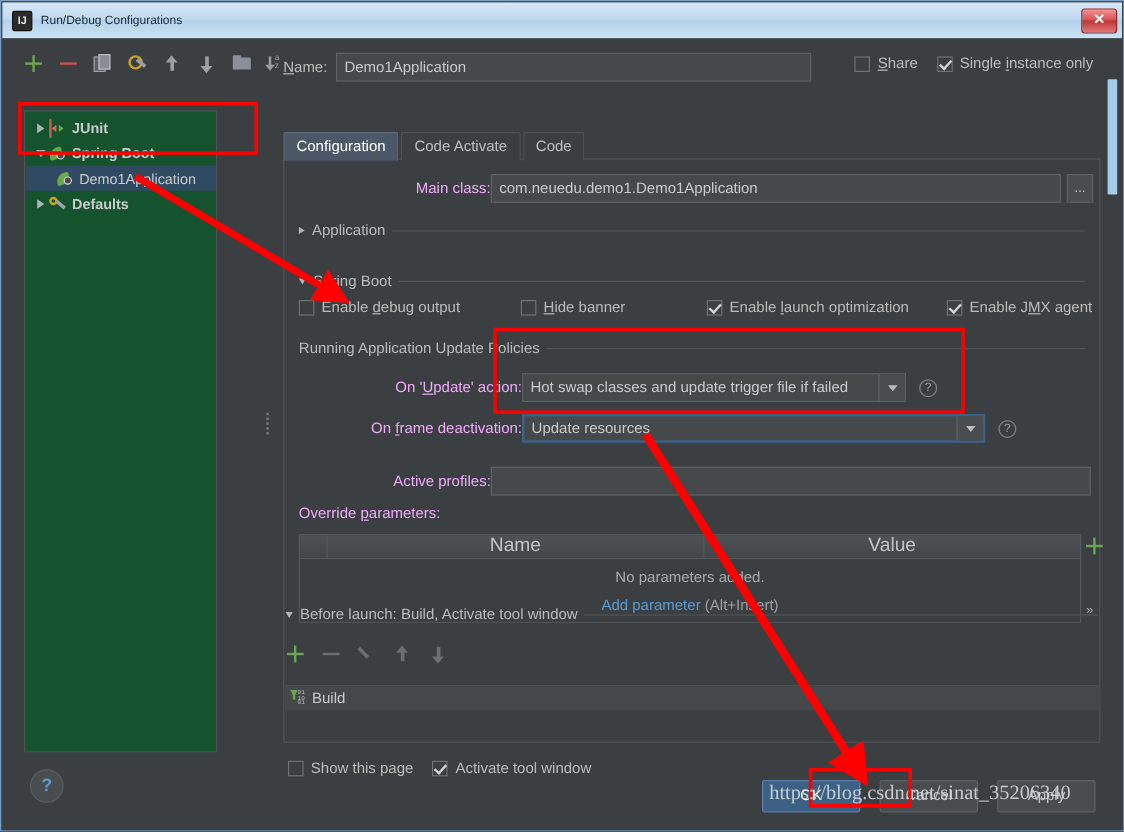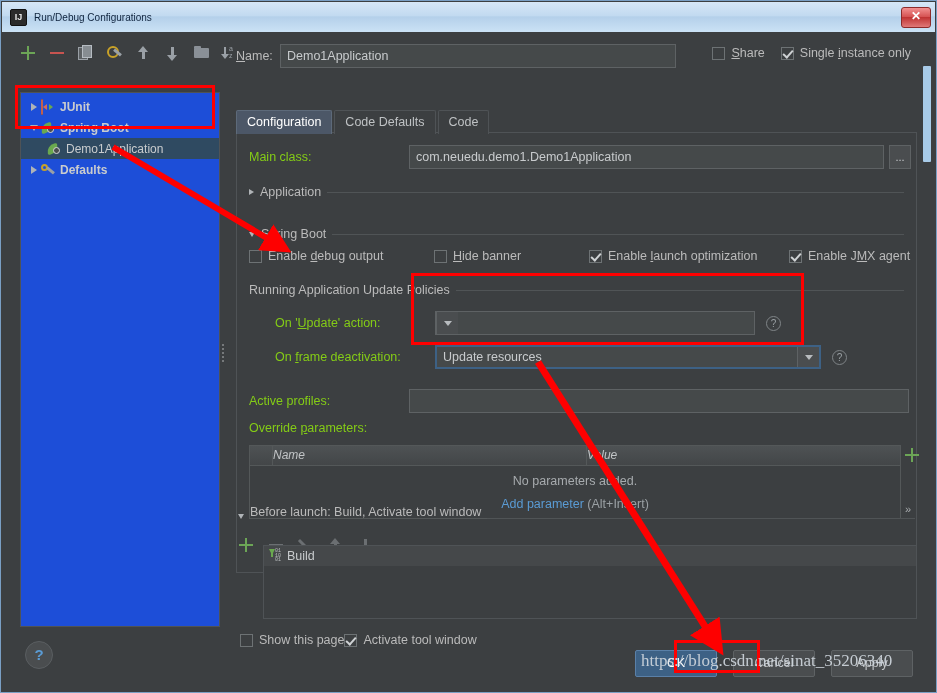--- a/index.html
+++ b/index.html
@@ -47,22 +47,22 @@
   .ic-down .b{position:absolute;left:2px;top:10px;width:0;height:0;border-left:5px solid transparent;border-right:5px solid transparent;border-top:6px solid #9aa0a6;}
   .ic-folder .f1{position:absolute;left:0;top:3px;width:15px;height:10px;background:#8a9097;border-radius:1px;}
   .ic-folder .f2{position:absolute;left:0;top:1px;width:7px;height:3px;background:#8a9097;border-radius:1px;}
   .ic-sort .s1{position:absolute;left:1px;top:2px;width:2px;height:10px;background:#9aa0a6;}
   .ic-sort .s2{position:absolute;left:-2px;top:9px;width:0;height:0;border-left:4px solid transparent;border-right:4px solid transparent;border-top:5px solid #9aa0a6;}
   .ic-sort .s3{position:absolute;left:6px;top:0px;font-size:7px;line-height:8px;color:#9aa0a6;}
   .ic-sort .s4{position:absolute;left:6px;top:7px;font-size:7px;line-height:8px;color:#9aa0a6;}
 
   
   .tree{
-    position:absolute;left:18px;top:60px;width:200px;bottom:64px;
-    background:#1d4ed8;border:1px solid #4f5356;box-sizing:border-box;padding-top:3px;
+    position:absolute;left:18px;top:60px;width:161px;bottom:64px;
+    background:#14532d;border:1px solid #4f5356;box-sizing:border-box;padding-top:3px;
   }
   .trow{height:21px;display:flex;align-items:center;padding-left:6px;font-size:12px;color:#c9ccce;white-space:nowrap;cursor:pointer;}
   .trow.sel{background:#2f4a61;}
   .tw{width:14px;flex:none;display:flex;align-items:center;justify-content:center;}
   .caret-r{width:0;height:0;border-top:4px solid transparent;border-bottom:4px solid transparent;border-left:6px solid #aeb3b7;}
   .caret-d{width:0;height:0;border-left:4px solid transparent;border-right:4px solid transparent;border-top:6px solid #aeb3b7;}
   .ti{width:15px;height:14px;flex:none;margin-right:4px;position:relative;}
   .junit-i{background:#4a4d4f;border:1px solid #c0604f;border-radius:2px;width:14px;height:11px;margin-top:2px;}
   .junit-i::before{content:"";position:absolute;left:2px;top:4px;width:0;height:0;border-top:3px solid transparent;border-bottom:3px solid transparent;border-right:4px solid #d46b5a;}
   .junit-i::after{content:"";position:absolute;left:8px;top:4px;width:0;height:0;border-top:3px solid transparent;border-bottom:3px solid transparent;border-left:4px solid #6aa84f;}
@@ -104,21 +104,21 @@
     background:#3c3f41;border:1px solid #4f5356;border-bottom:none;margin-right:2px;cursor:pointer;
     border-radius:2px 2px 0 0;
   }
   .tab.active{background:#4c5767;color:#ffffff;border-color:#5d6a7a;}
 
   .panel{
     position:absolute;left:234px;top:100px;right:18px;bottom:118px;
     background:#3c3f41;border:1px solid #4f5356;box-sizing:border-box;
   }
   .row{position:absolute;display:flex;align-items:center;}
-  .lbl{font-size:12.5px;color:#84cc16;white-space:nowrap;}
+  .lbl{font-size:12.5px;color:#f0abfc;white-space:nowrap;text-align:right;}
   .lbl u{text-decoration:underline;}
 
   .mainclass-field{width:475px;}
   .dots{
     width:22px;height:24px;margin-left:5px;background:#4a4d4f;border:1px solid #5e6264;
     color:#c8cbcd;font-size:11px;line-height:22px;text-align:center;cursor:pointer;box-sizing:border-box;
   }
 
   .sect{position:absolute;display:flex;align-items:center;gap:6px;width:calc(100% - 24px);}
   .sect .tri-r{width:0;height:0;border-top:3.5px solid transparent;border-bottom:3.5px solid transparent;border-left:5px solid #b0b4b7;}
@@ -135,21 +135,21 @@
   .combo .carrow{width:21px;height:100%;background:#4a4d4f;border-left:1px solid #5e6264;display:flex;align-items:center;justify-content:center;}
   .combo .carrow i{width:0;height:0;border-left:4px solid transparent;border-right:4px solid transparent;border-top:5px solid #b8bcbf;}
   .qmark{
     width:15px;height:15px;border-radius:50%;border:1px solid #7f8487;color:#9aa0a4;
     font-size:10px;line-height:13px;text-align:center;margin-left:11px;cursor:pointer;box-sizing:border-box;
   }
 
   
   .tbl{position:absolute;left:12px;top:250px;width:652px;border:1px solid #545859;box-sizing:border-box;}
   .thead{display:flex;height:19px;background:linear-gradient(to bottom,#4e5254,#434648);border-bottom:1px solid #545859;}
-  .th{font-size:12px;color:#c2c5c7;text-align:left;line-height:18px;font-style:italic;}
+  .th{font-size:16px;color:#c2c5c7;text-align:center;line-height:18px;}
   .th.spacer{width:22px;border-right:1px solid #545859;}
   .th.name{flex:1;border-right:1px solid #545859;}
   .th.value{flex:1;}
   .tbody{height:52px;position:relative;background:#3c3f41;}
   .empty-msg{position:absolute;left:0;right:0;top:8px;text-align:center;font-size:12.5px;color:#a7abae;}
   .add-link{position:absolute;left:0;right:0;top:31px;text-align:center;font-size:12.5px;color:#9aa0a4;cursor:pointer;}
   .add-link b{color:#5a9bd4;font-weight:normal;}
   .tbl-side{position:absolute;left:664px;top:250px;width:22px;height:72px;}
   .tbl-side .plus{position:relative;width:16px;height:16px;margin:2px auto 0;cursor:pointer;}
   .tbl-side .plus::before{content:"";position:absolute;left:7px;top:1px;width:2px;height:14px;background:#6ca556;}
@@ -160,31 +160,31 @@
   .bl-tools{position:absolute;left:236px;bottom:138px;display:flex;align-items:center;gap:14px;}
   .bl-minus::after{content:"";position:absolute;left:1px;top:7px;width:14px;height:2px;background:#6b6f72;}
   .bl-pencil{position:relative;}
   .bl-pencil::before{content:"";position:absolute;left:2px;top:2px;width:11px;height:3px;background:#6b6f72;transform:rotate(45deg);transform-origin:left top;}
   .bl-up .a{background:#6b6f72;}
   .bl-up .b{border-bottom-color:#6b6f72;}
   .bl-down .a{background:#6b6f72;}
   .bl-down .b{border-top-color:#6b6f72;}
 
   .bl-list{
-    position:absolute;left:234px;right:18px;bottom:72px;height:74px;
-    border:1px solid #4f5356;background:#3c3f41;box-sizing:border-box;margin-left:27px;
+    position:absolute;left:234px;right:18px;bottom:72px;height:48px;
+    border:1px solid #4f5356;background:#3c3f41;box-sizing:border-box;
   }
   .bl-item{height:20px;display:flex;align-items:center;background:#45484a;padding-left:4px;gap:5px;}
   .bl-item .bico{width:14px;height:14px;position:relative;flex:none;}
   .bl-item .bico .arr{position:absolute;left:1px;top:0;width:0;height:0;border-left:3px solid transparent;border-right:3px solid transparent;border-top:6px solid #6aa84f;}
   .bl-item .bico .stem{position:absolute;left:3px;top:0;width:2px;height:8px;background:#6aa84f;}
   .bl-item .bico .bits{position:absolute;left:7px;top:0px;font-size:5px;line-height:4.6px;color:#b9bcbe;font-family:"Liberation Mono",monospace;}
   .bl-item .btxt{font-size:12.5px;color:#c8cbcd;}
 
-  .bottomchecks{position:absolute;left:238px;bottom:44px;display:flex;align-items:center;}
+  .bottomchecks{position:absolute;left:238px;bottom:44px;display:flex;align-items:center;gap:16px;}
 
   
   .footer{position:absolute;right:22px;bottom:14px;display:flex;gap:16px;}
   .btn{
     width:82px;height:27px;border:1px solid #5e6264;background:#4a4d4f;color:#c4c7c9;
     font-size:12.5px;line-height:25px;text-align:center;cursor:pointer;box-sizing:border-box;
     font-family:"Liberation Sans",sans-serif;border-radius:2px;
   }
   .btn.primary{background:#3d6185;border-color:#5a80a8;color:#ffffff;}
 
@@ -293,21 +293,21 @@
         <span><u>S</u>hare</span>
       </label>
       <label class="cbx">
         <span class="box on"></span>
         <span>Single <u>i</u>nstance only</span>
       </label>
     </div>
 
     <div class="tabs">
       <div class="tab active">Configuration</div>
-      <div class="tab">Code Defaults</div>
+      <div class="tab">Code Activate</div>
       <div class="tab">Code</div>
     </div>
 
     <div class="panel">
 
       <div class="row" style="left:12px;top:12px;">
         <span class="lbl" style="width:160px">Main class:</span>
         <input class="field mainclass-field" type="text" value="com.neuedu.demo1.Demo1Application" style="">
         <span class="dots">...</span>
       </div>
@@ -344,20 +344,21 @@
       </div>
 
       <div class="sect" style="left:12px;top:150px;">
         <span class="st">Running Application Update Policies</span>
         <span class="line"></span>
       </div>
 
       <div class="row" style="left:38px;top:178px;">
         <span class="lbl" style="width:160px">On '<u>U</u>pdate' action:</span>
         <span class="combo" style="width:320px">
+          <span class="ctext">Hot swap classes and update trigger file if failed</span>
           <span class="carrow">
               <i></i>
             </span>
         </span>
         <span class="qmark">?</span>
       </div>
 
       <div class="row" style="left:38px;top:212px;">
         <span class="lbl" style="width:160px">On <u>f</u>rame deactivation:</span>
         <span class="combo focus" style="width:386px">
@@ -392,21 +393,21 @@
           </div>
         </div>
       </div>
       <div class="tbl-side" style="top:312px">
         <div class="plus"></div>
         <div class="chev">»</div>
       </div>
 
     </div>
 
-    <div class="sect" style="left:236px;right:20px;bottom:172px;width:auto;align-items:flex-end;">
+    <div class="sect" style="left:236px;right:20px;bottom:172px;width:auto;">
       <i class="tri-d"></i>
       <span class="st">Before launch: Build, Activate tool window</span>
       <span class="line"></span>
     </div>
 
     <div class="bl-tools">
       <div class="tbi ic-plus"></div>
       <div class="tbi bl-minus"></div>
       <div class="tbi bl-pencil"></div>
       <div class="tbi ic-up bl-up">

